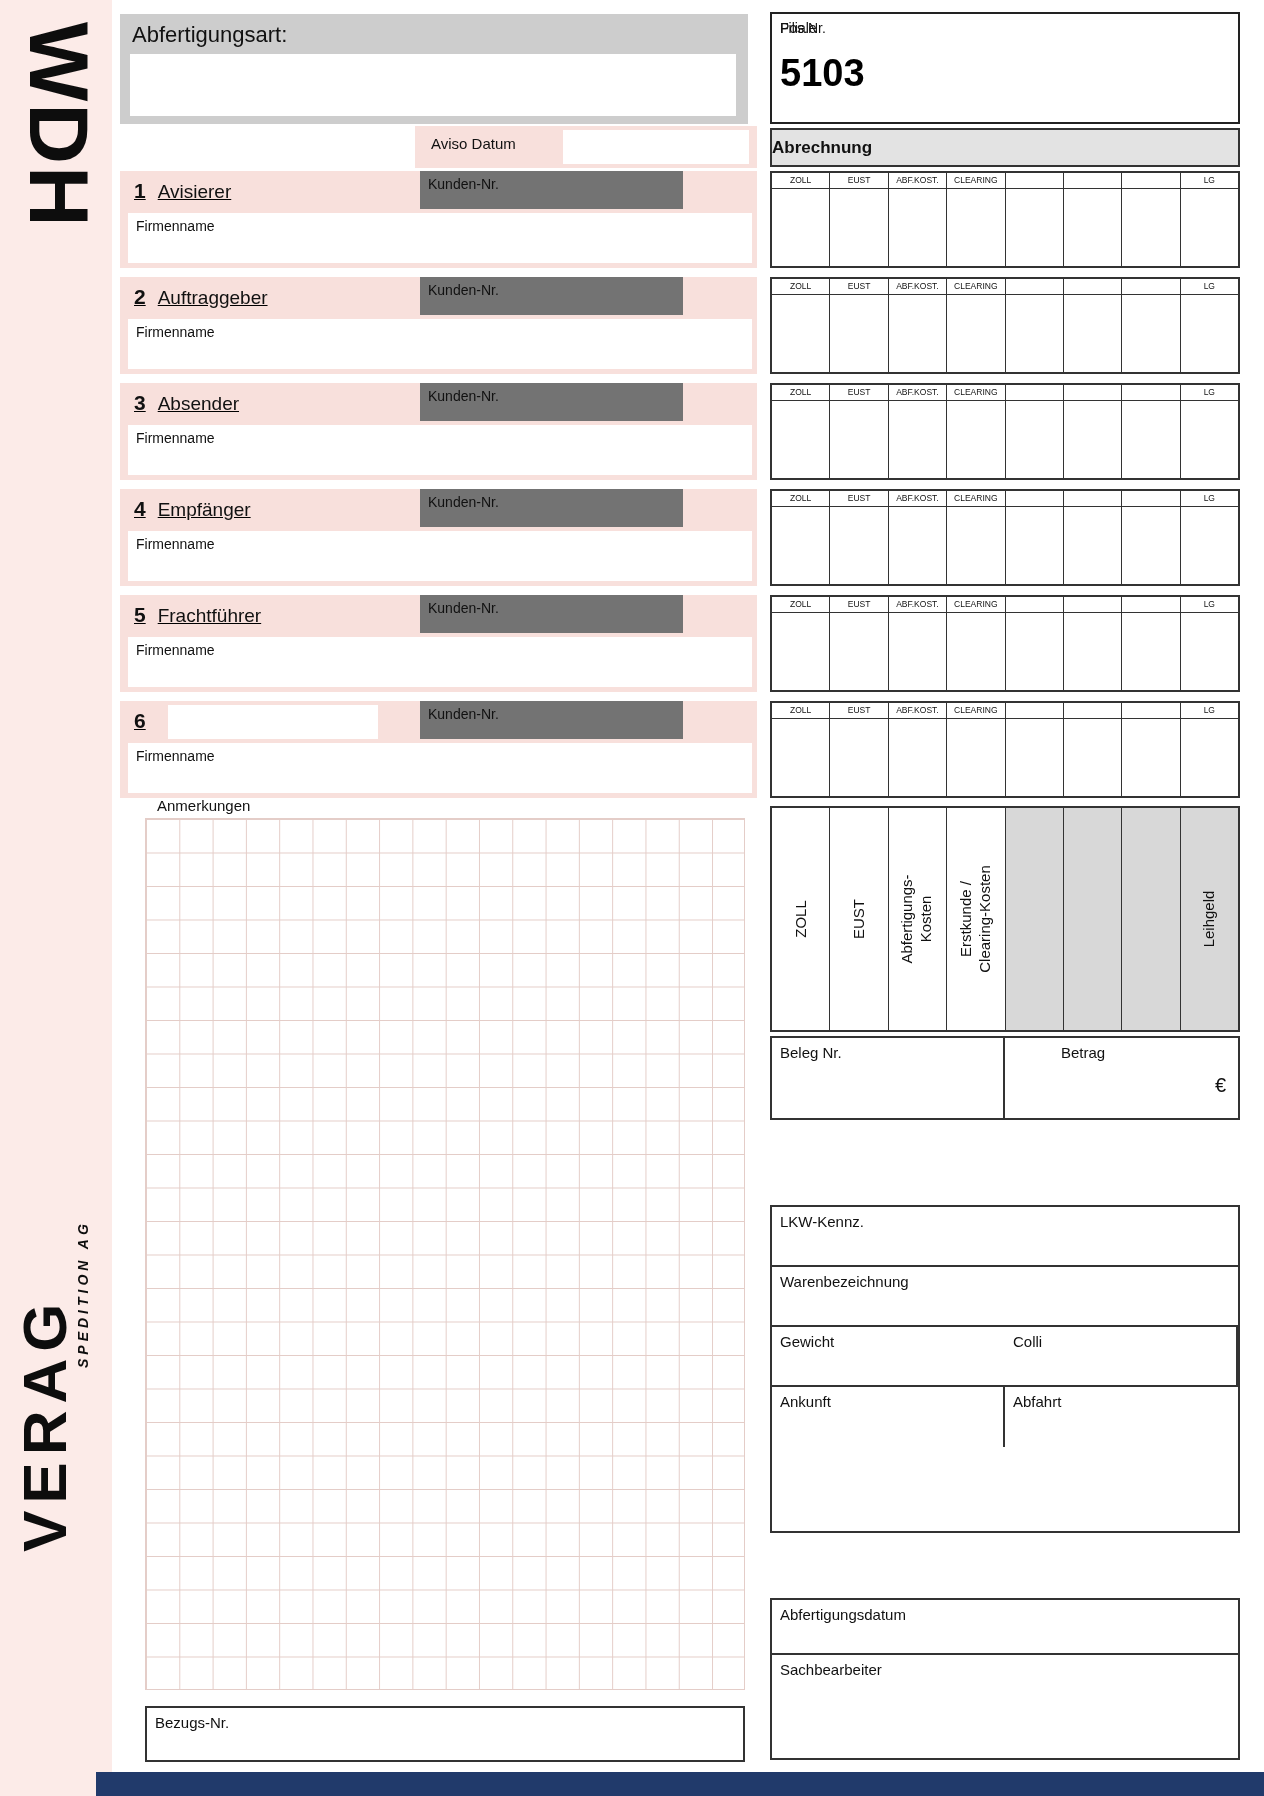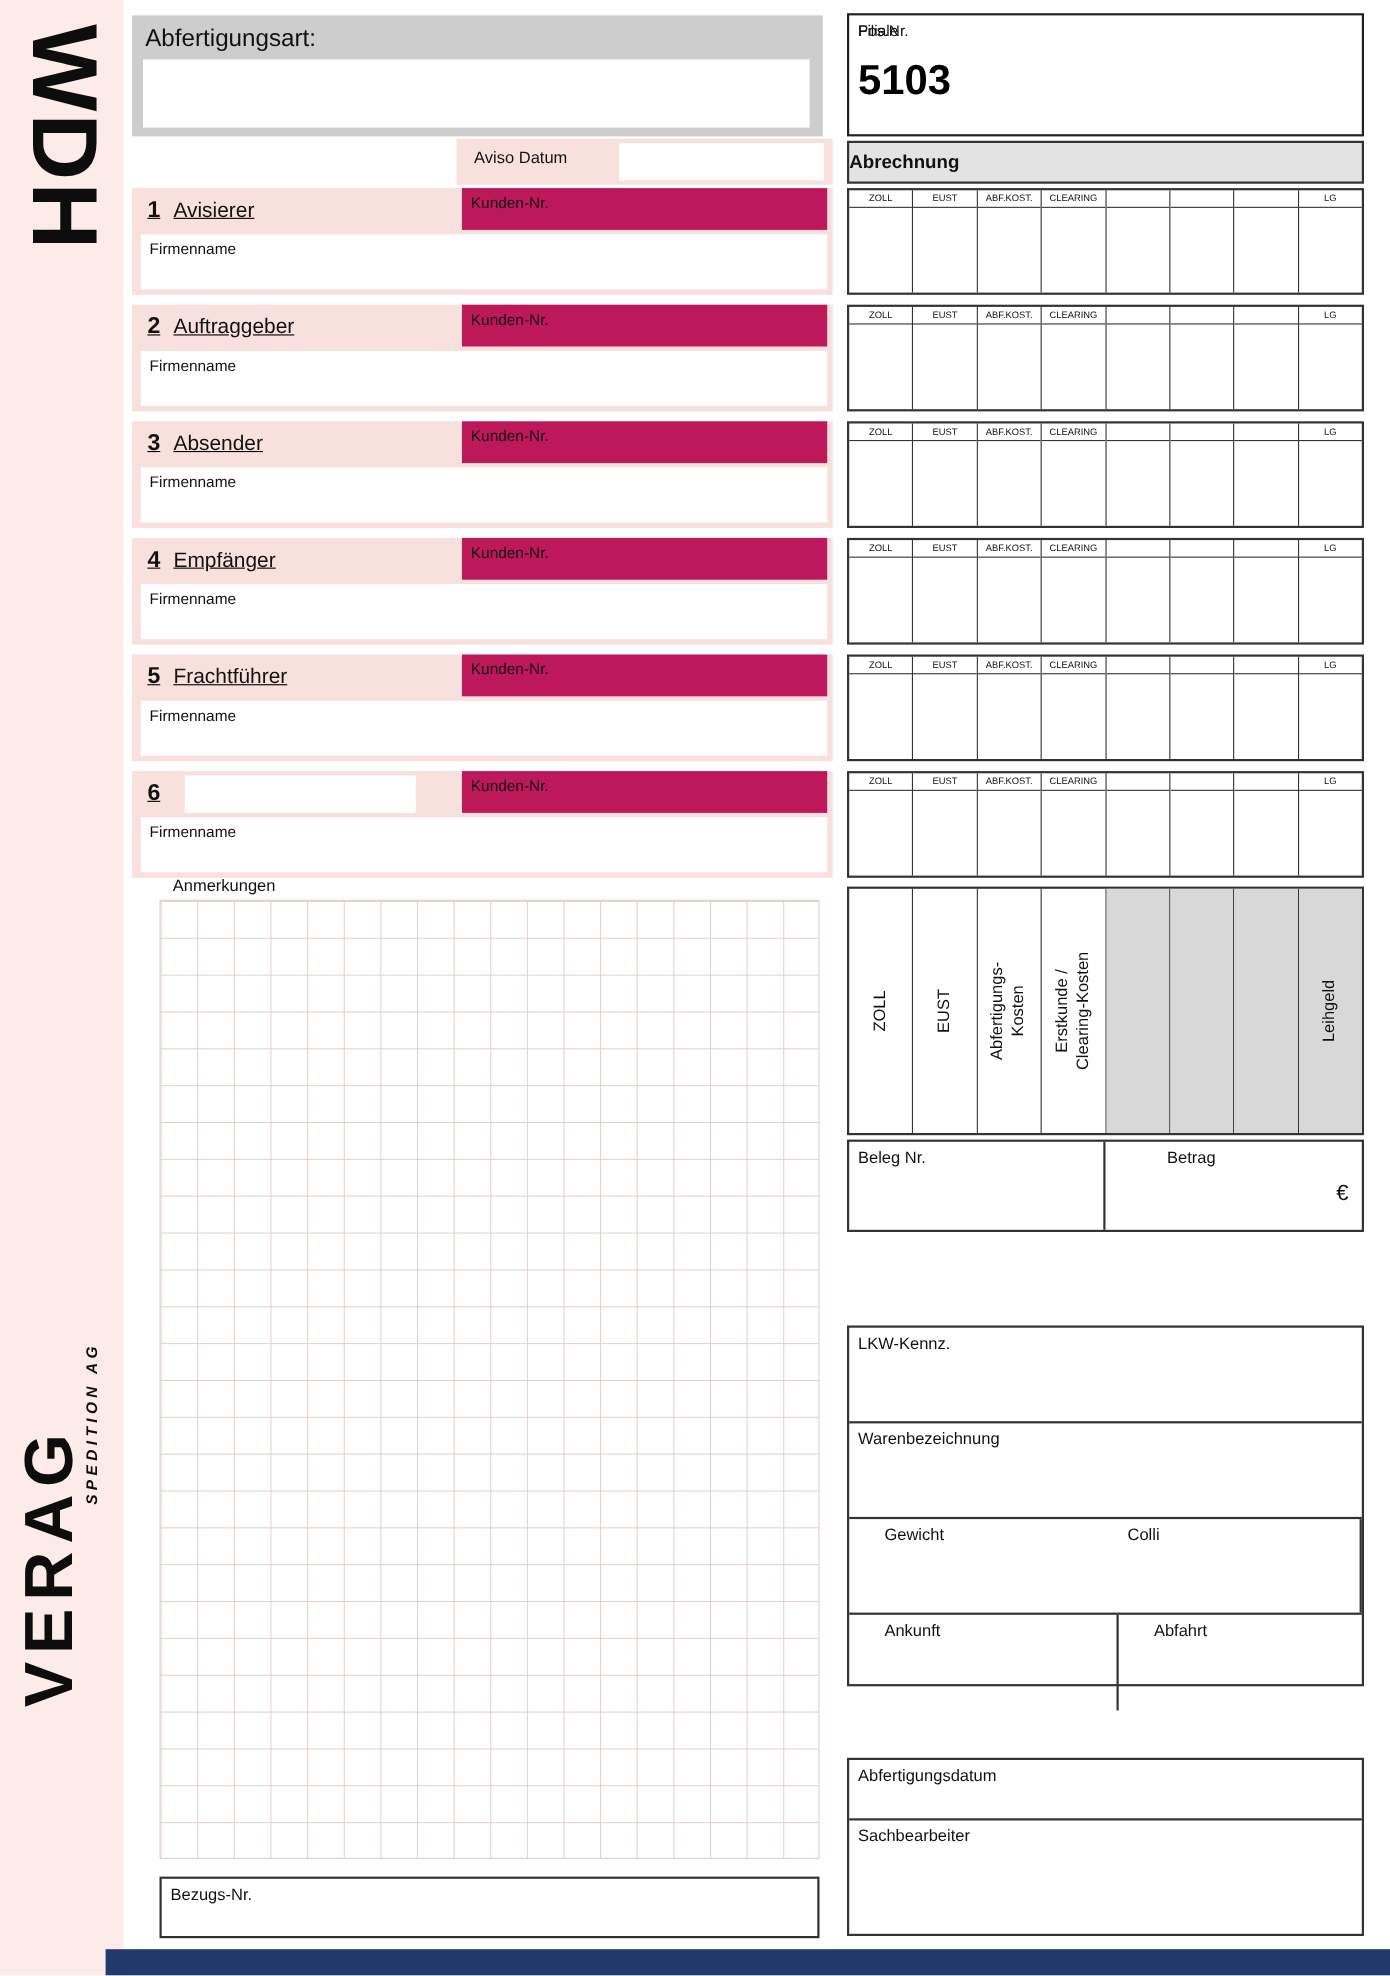--- a/index.html
+++ b/index.html
@@ -33,21 +33,21 @@
   .aviso-label { position:absolute; left:16px; top:9px; font-size:15px; color:#111; }
   .aviso-input { position:absolute; left:148px; top:4px; width:186px; height:34px; background:#fff; }
 
   
   .party { position:absolute; left:120px; width:637px; height:97px; background:#f8e0dc; }
   .party-title { position:absolute; left:14px; top:8px; white-space:nowrap;text-decoration:underline; }
   .party-num { font-size:21px; font-weight:bold; color:#111; margin-right:12px; }
   .party-name { font-size:19px; color:#111; }
   .name-input { position:absolute; left:48px; top:4px; width:210px; height:34px; background:#fff; display:none; }
   .custom-name .name-input { display:block; }
-  .kunden-box { position:absolute; left:300px; top:0; width:332px; height:38px; background:#be185d; }
+  .kunden-box { position:absolute; left:300px; top:0; width:263px; height:38px; background:#737373; }
   .field-label { position:absolute; left:8px; top:5px; font-size:14px; color:#111; }
   .firma-box { position:absolute; left:8px; top:42px; width:624px; height:50px; background:#fff; }
 
   
   .abrechnung-header { position:absolute; left:770px; top:128px; width:470px; height:39px; background:#e3e3e3;
     border:2px solid #333; text-align:left; font-size:17px; font-weight:bold; line-height:35px; color:#111; }
   .acct-row { position:absolute; left:770px; width:470px; height:97px; border:2px solid #333; display:flex; background:#fff; }
   .acct-cell { flex:1; border-right:1px solid #333; position:relative; }
   .acct-cell:last-child { border-right:none; }
   .acct-head { display:block; height:16px; border-bottom:1px solid #333; font-size:8.5px; line-height:15px;
@@ -63,22 +63,22 @@
 
   
   .beleg-row { position:absolute; left:770px; top:1036px; width:470px; height:84px; border:2px solid #333; display:flex; background:#fff; }
   .beleg-cell { width:50%; border-right:2px solid #333; position:relative; }
   .betrag-cell { flex:1; position:relative;margin-left:48px; }
   .box-label { position:absolute; left:8px; top:6px; font-size:15px; color:#111; }
   .euro { position:absolute; right:12px; top:36px; font-size:20px; color:#111; }
 
   
   .details-box { position:absolute; left:770px; top:1205px; width:470px; height:328px; border:2px solid #333; background:#fff; }
-  .detail-row { height:87px; border-bottom:2px solid #333; position:relative; display:flex;padding-left:24px; }
-  .detail-row:last-child { border-bottom:none;gap:24px; }
+  .detail-row { height:60px; border-bottom:2px solid #333; position:relative; display:flex; }
+  .detail-row:last-child { border-bottom:none; }
   .detail-cell { width:50%; border-right:2px solid #333; position:relative; }
   .detail-cell.last { border-right:none; flex:1; }
 
   .datum-box { position:absolute; left:770px; top:1598px; width:470px; height:162px; border:2px solid #333; background:#fff; }
   .datum-row1 { height:55px; border-bottom:2px solid #333; position:relative; }
   .datum-row2 { height:103px; position:relative; }
 
   
   .anm-label { position:absolute; left:157px; top:797px; font-size:15px; color:#111; }
   .anm-grid { position:absolute; left:145px; top:818px; width:600px; height:872px; background:#fff;

